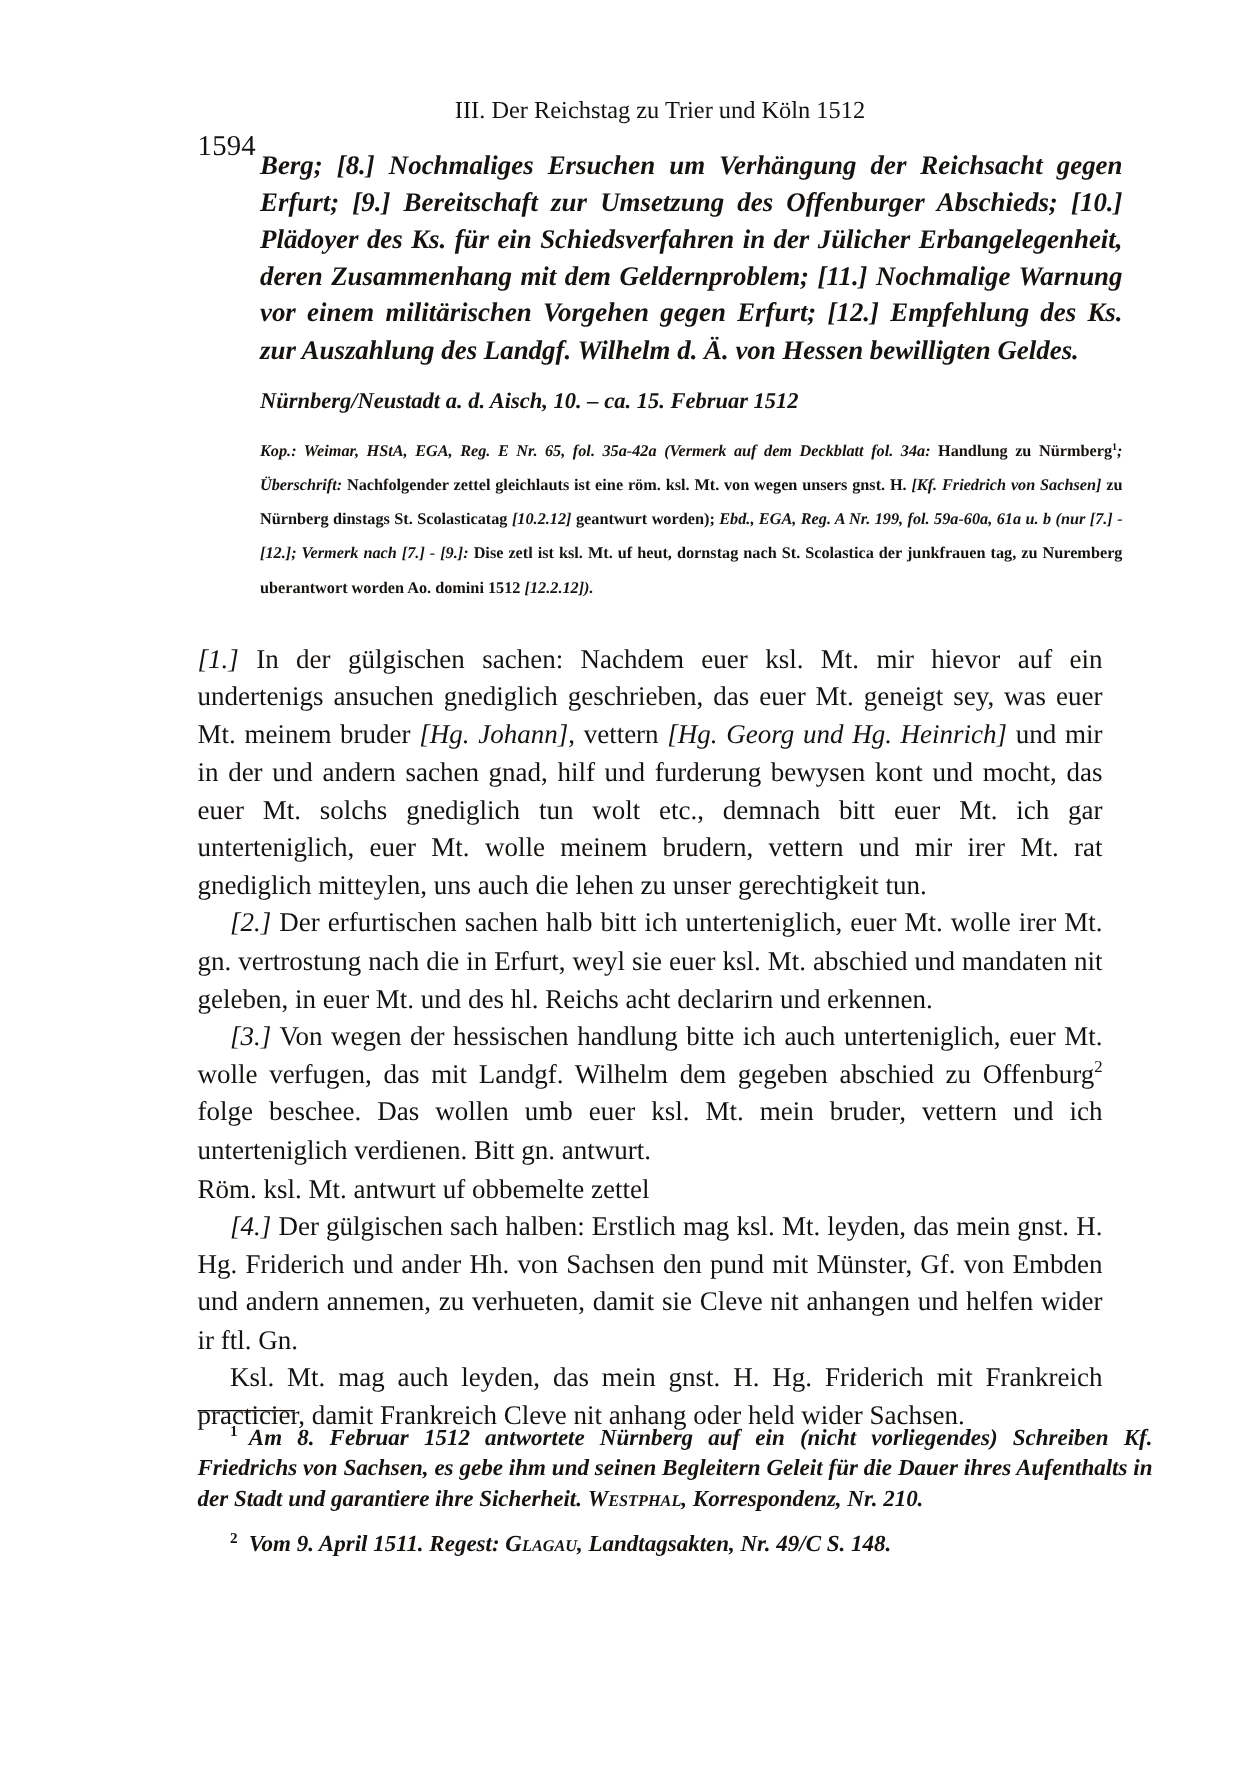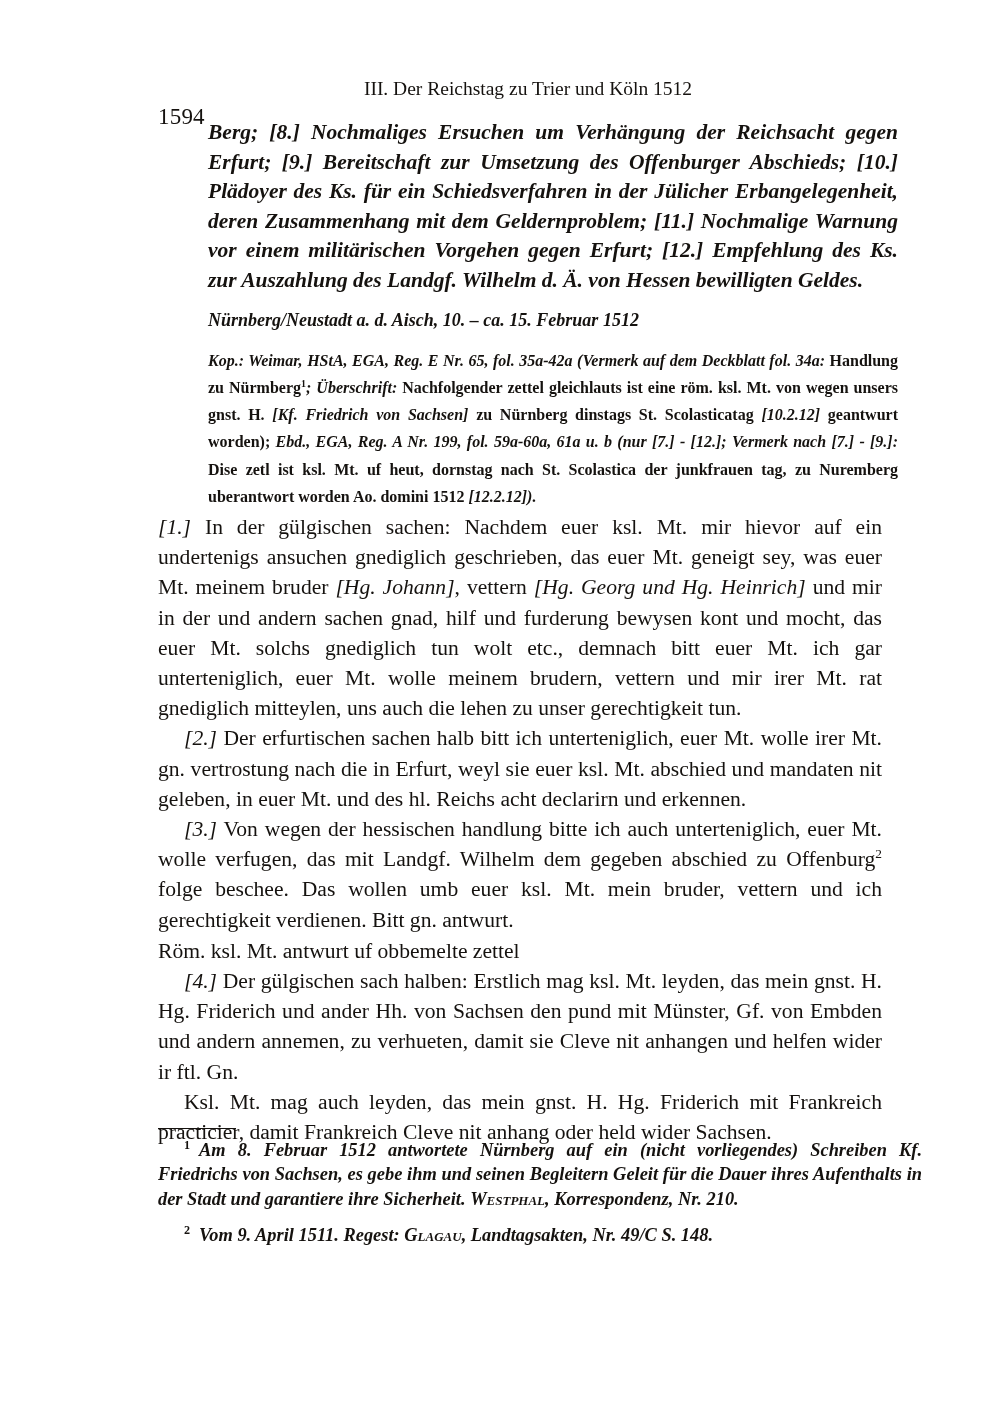--- a/index.html
+++ b/index.html
@@ -66,21 +66,21 @@
     text-justify: inter-word;
     margin: 0;
   }
   .dateline {
     font-style: italic;
     font-size: 18px;
     line-height: 27px;
     margin: 11px 0 0 0;
   }
   .provenance {
-    font-size: 16px;
+    font-size: 13px;
     line-height: 27.3px;
     text-align: justify;
     margin: 13px 0 0 0;
   }
   .provenance i, .regest i { font-style: italic; }
 
   
   .body-block {
     position: absolute;
     top: 512px;
@@ -164,21 +164,21 @@
     <p class="dateline">Nürnberg/Neustadt a. d. Aisch, 10. – ca. 15. Februar 1512</p>
     <p class="provenance"><i>Kop.: Weimar, HStA, EGA, Reg. E Nr. 65, fol. 35a-42a (Vermerk auf dem Deckblatt fol. 34a:</i> <span>Handlung zu Nürmberg</span><sup>1</sup><i>; Überschrift:</i> <span>Nachfolgender zettel gleichlauts ist eine röm. ksl. Mt. von wegen unsers gnst. H.</span> <i>[Kf. Friedrich von Sachsen]</i> <span>zu Nürnberg dinstags St. Scolasticatag</span> <i>[10.2.12]</i> <span>geantwurt worden);</span> <i>Ebd., EGA, Reg. A Nr. 199, fol. 59a-60a, 61a u. b (nur [7.] - [12.]; Vermerk nach [7.] - [9.]:</i> <span>Dise zetl ist ksl. Mt. uf heut, dornstag nach St. Scolastica der junkfrauen tag, zu Nuremberg uberantwort worden Ao. domini 1512</span> <i>[12.2.12]).</i></p>
   </div>
 
   <div class="body-block">
 
     <p class="para"><span class="num">[1.]</span> <span>In der gülgischen sachen: Nachdem euer ksl. Mt. mir hievor auf ein undertenigs ansuchen gnediglich geschrieben, das euer Mt. geneigt sey, was euer Mt. meinem bruder</span> <i>[Hg. Johann]</i><span>, vettern</span> <i>[Hg. Georg und Hg. Heinrich]</i> <span>und mir in der und andern sachen gnad, hilf und furderung bewysen kont und mocht, das euer Mt. solchs gnediglich tun wolt etc., demnach bitt euer Mt. ich gar unterteniglich, euer Mt. wolle meinem brudern, vettern und mir irer Mt. rat gnediglich mitteylen, uns auch die lehen zu unser gerechtigkeit tun.</span></p>
 
     <p class="para indent"><span class="num">[2.]</span> <span>Der erfurtischen sachen halb bitt ich unterteniglich, euer Mt. wolle irer Mt. gn. vertrostung nach die in Erfurt, weyl sie euer ksl. Mt. abschied und mandaten nit geleben, in euer Mt. und des hl. Reichs acht declarirn und erkennen.</span></p>
 
-    <p class="para indent"><span class="num">[3.]</span> <span>Von wegen der hessischen handlung bitte ich auch unterteniglich, euer Mt. wolle verfugen, das mit Landgf. Wilhelm dem gegeben abschied zu Offenburg</span><sup>2</sup> <span>folge beschee. Das wollen umb euer ksl. Mt. mein bruder, vettern und ich gerechtigkeit verdienen. Bitt gn. antwurt.</span></p>
+    <p class="para indent"><span class="num">[3.]</span> <span>Von wegen der hessischen handlung bitte ich auch unterteniglich, euer Mt. wolle verfugen, das mit Landgf. Wilhelm dem gegeben abschied zu Offenburg</span><sup>2</sup> <span>folge beschee. Das wollen umb euer ksl. Mt. mein bruder, vettern und ich unterteniglich verdienen. Bitt gn. antwurt.</span></p>
 
     <p class="centered-head">Röm. ksl. Mt. antwurt uf obbemelte zettel</p>
 
     <p class="para indent"><span class="num">[4.]</span> <span>Der gülgischen sach halben: Erstlich mag ksl. Mt. leyden, das mein gnst. H. Hg. Friderich und ander Hh. von Sachsen den pund mit Münster, Gf. von Embden und andern annemen, zu verhueten, damit sie Cleve nit anhangen und helfen wider ir ftl. Gn.</span></p>
 
     <p class="para indent">Ksl. Mt. mag auch leyden, das mein gnst. H. Hg. Friderich mit Frankreich practicier, damit Frankreich Cleve nit anhang oder held wider Sachsen.</p>
 
   </div>
 
   <div class="footnotes">

